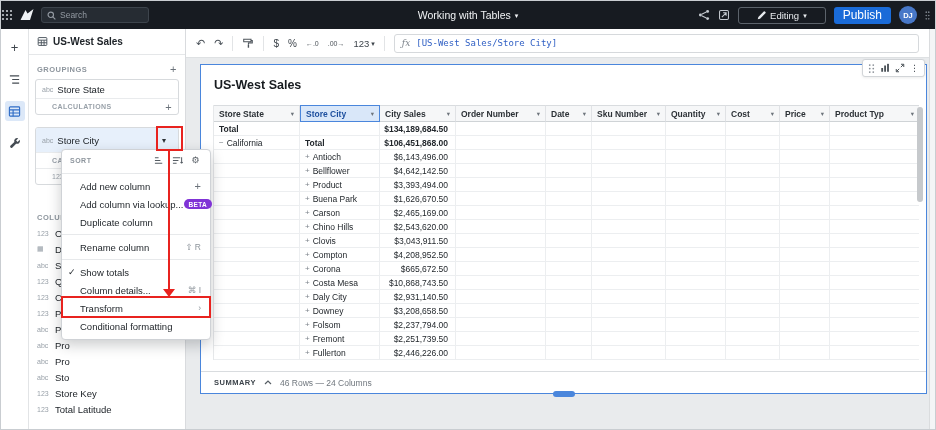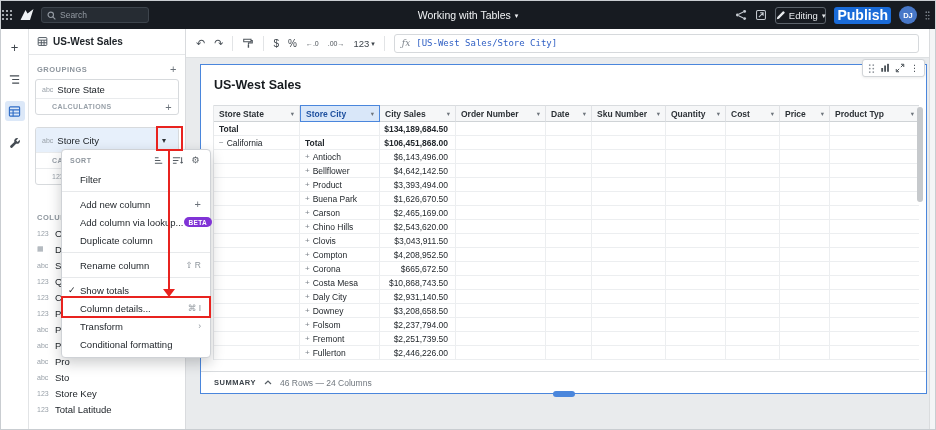--- a/index.html
+++ b/index.html
@@ -10,22 +10,22 @@
 
 .topbar{position:absolute;top:0;left:0;width:100%;height:28px;background:#171b21;display:flex;align-items:center;z-index:20;color:#dde1e5}
 .tb-left{display:flex;align-items:center;gap:7px;}
 .tbi{display:flex;align-items:center;justify-content:center}
 .searchbox{display:flex;align-items:center;gap:4px;width:108px;height:16px;background:#262c33;border:1px solid #3d444c;border-radius:3px;padding:0 5px}
 .searchbox input{background:transparent;border:none;outline:none;color:#cfd4d9;font-size:8.5px;width:100%;font-family:inherit}
 .searchbox input::placeholder{color:#939aa2}
 .tb-center{position:absolute;left:50%;transform:translateX(-50%);display:flex;align-items:center;gap:4px;font-size:10.5px;color:#f1f3f5;cursor:pointer}
 .cg{font-size:7px;line-height:1}
 .tb-right{margin-left:auto;display:flex;align-items:center;gap:8px;padding-right:5px}
-.btn-editing{display:flex;align-items:center;gap:4px;height:17px;padding:0 0;border:1px solid #5c636b;border-radius:3px;font-size:9.5px;color:#e8ebee;background:transparent;font-family:inherit;cursor:pointer}
-.btn-publish{display:flex;align-items:center;height:17px;padding:0 3px;background:#1a6bd8;border:none;border-radius:3px;font-size:14px;color:#fff;font-weight:bold;font-family:inherit;cursor:pointer}
+.btn-editing{display:flex;align-items:center;gap:4px;height:17px;padding:0 18px;border:1px solid #5c636b;border-radius:3px;font-size:9.5px;color:#e8ebee;background:transparent;font-family:inherit;cursor:pointer}
+.btn-publish{display:flex;align-items:center;height:17px;padding:0 9px;background:#1a6bd8;border:none;border-radius:3px;font-size:12px;color:#fff;font-weight:normal;font-family:inherit;cursor:pointer}
 .avatar{width:18px;height:18px;border-radius:50%;background:#4878c8;color:#fff;font-size:7.5px;font-weight:bold;display:flex;align-items:center;justify-content:center}
 
 
 .iconstrip{position:absolute;left:0;top:28px;width:28px;height:402px;background:#fff;border-right:1px solid #e2e4e6;display:flex;flex-direction:column;align-items:center;padding-top:8px;gap:12px;z-index:5}
 .strip-btn{width:20px;height:20px;display:flex;align-items:center;justify-content:center;border-radius:3px;color:#3f464d;font-size:13px;cursor:pointer}
 .strip-btn.active{background:#dce8f8}
 
 
 .panel{position:absolute;left:28px;top:28px;width:157px;height:402px;background:#fff;border-right:1px solid #d9dbde;z-index:6}
 .panel-header{height:26px;display:flex;align-items:center;gap:5px;padding:0 8px;border-bottom:1px solid #e5e7e9;font-size:10px;font-weight:bold;color:#20252a}
@@ -670,24 +670,20 @@
           </svg>
       </span>
       <span class="mh-icon">
         <svg width="11" height="11" viewBox="0 0 12 12" stroke="#565d64" fill="none" stroke-width="1.1">
             <path d="M1 3h8M1 6h6M1 9h4M10.5 2.5v6.5M10.5 9 9.3 7.8M10.5 9l1.2-1.2"></path>
           </svg>
       </span>
       <span class="mh-icon">⚙</span>
     </div>
     <div>
-        <div class="mitem">
-          <span class="mcheck"></span>
-          <span class="mlabel">Filter</span>
-        </div>
         <div class="mdiv"></div>
         <div class="mitem">
           <span class="mcheck"></span>
           <span class="mlabel">Add new column</span>
           <span class="mplus">+</span>
         </div>
         <div class="mitem">
           <span class="mcheck"></span>
           <span class="mlabel">Add column via lookup...</span>
           <span class="mbadge">BETA</span>

